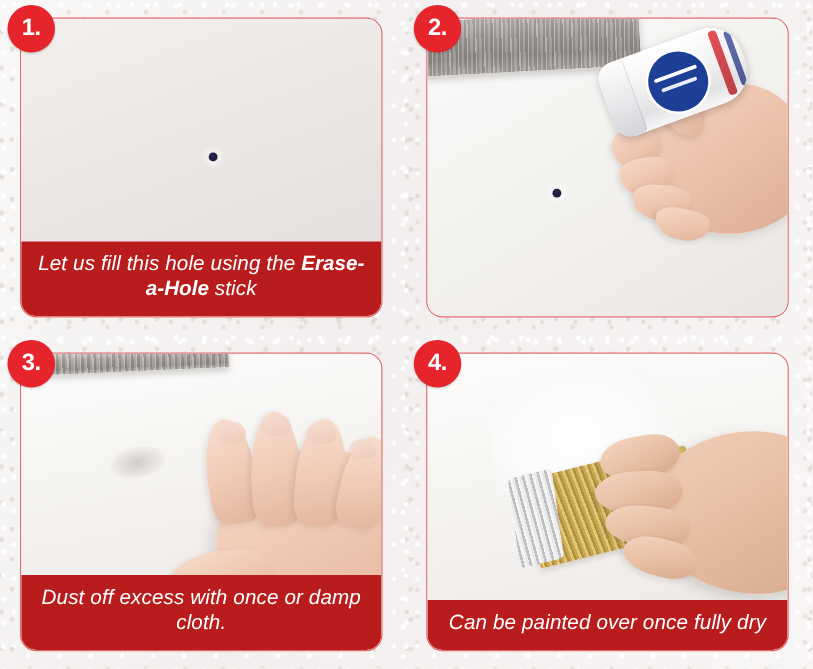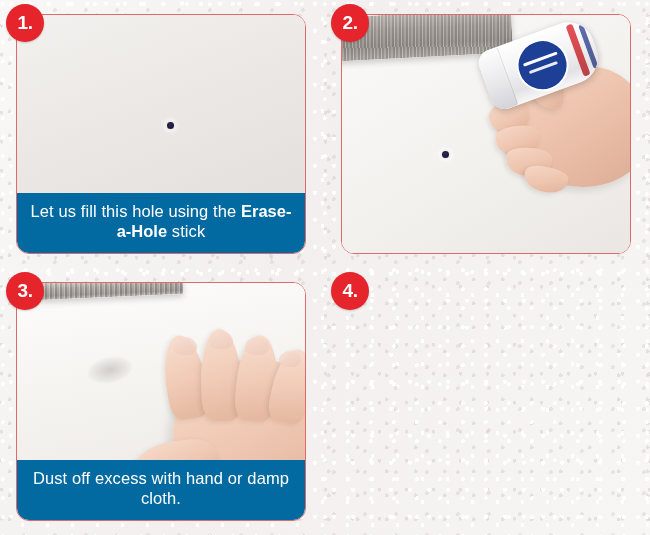--- a/index.html
+++ b/index.html
@@ -52,30 +52,31 @@
   .photo{
     position:relative;
     flex:1 1 auto;
     overflow:hidden;
     background:#efecea;
   }
 
   
   .caption{
     flex:0 0 auto;
-    background:#0369a1;
+    background:#b91c1c;
     color:#fff;
     text-align:center;
     padding:9px 8px 11px;
     font-size:16.5px;
     line-height:1.2;
     letter-spacing:.1px;
     font-weight:500;
     border-bottom-left-radius:12px;
     border-bottom-right-radius:12px;
+    font-style:italic;
   }
   .caption b{font-weight:800;letter-spacing:0;}
 
   
   .badge{
     position:absolute;
     left:6px; top:4px;
     width:38px;height:38px;
     border-radius:50%;
     background:#e5242c;
@@ -374,23 +375,47 @@
           <div class="f3 f3c"></div>
           <div class="f3 f3d"></div>
           <div class="thumb3"></div>
           <div class="nail" style="left:50px;top:8px;width:24px;height:18px;"></div>
           <div class="nail" style="left:86px;top:2px;width:24px;height:18px;"></div>
           <div class="nail" style="left:122px;top:8px;width:24px;height:18px;"></div>
           <div class="nail" style="left:156px;top:22px;width:22px;height:16px;"></div>
         </div>
       </div>
       <div class="caption">
-        <span>Dust off excess with hand or damp cloth.</span>
+        <span>Dust off excess with once or damp cloth.</span>
       </div>
     </div>
     <div class="badge">3.</div>
   </div>
 
   <div class="panel">
+    <div class="card">
+      <div class="photo">
+        <div class="wall soft"></div>
+        <div class="paint-smear"></div>
+
+        <div class="brush">
+          <div class="bristles"></div>
+          <div class="bristle-tip"></div>
+          <div class="ferrule"></div>
+          <div class="handle4"></div>
+        </div>
+
+        <div class="hand4">
+          <div class="palm4"></div>
+          <div class="f4 f4a"></div>
+          <div class="f4 f4b"></div>
+          <div class="f4 f4c"></div>
+          <div class="f4 f4d"></div>
+        </div>
+      </div>
+      <div class="caption">
+        <span>Can be painted over once fully dry</span>
+      </div>
+    </div>
     <div class="badge">4.</div>
   </div>
 
 </div>
 
 </body></html>

